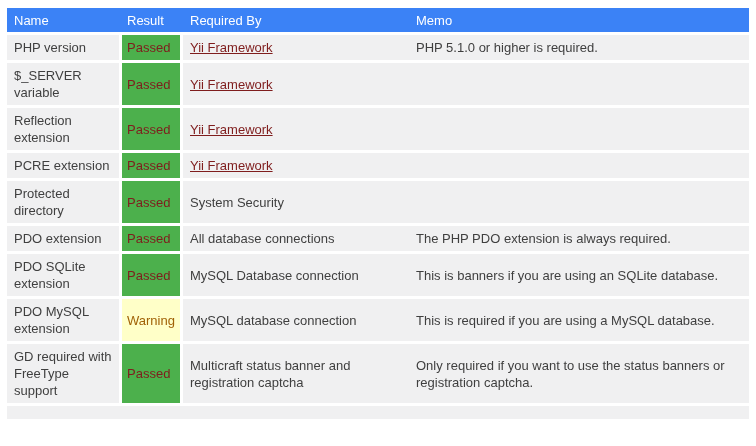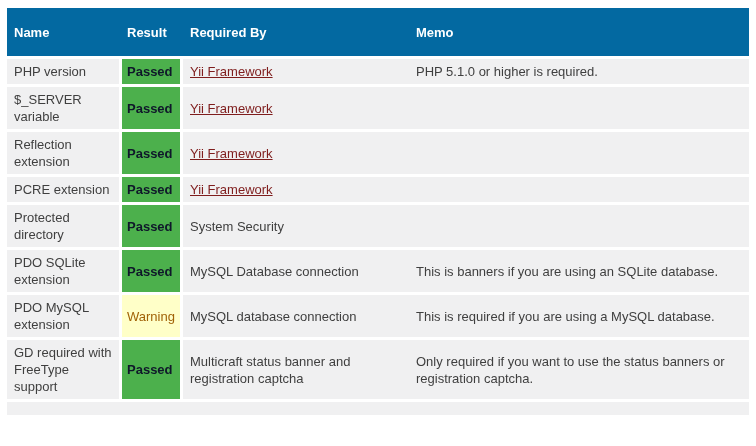--- a/index.html
+++ b/index.html
@@ -25,26 +25,26 @@
     table-layout: fixed;
     font-size: 13px;
     color: #3f3f3f;
   }
   col.c-name   { width: 112px; }
   col.c-result { width: 64px;  }
   col.c-reqby  { width: 226px; }
   col.c-memo   { width: 340px; }
 
   thead th {
-    background: #0369a1;
+    background: #3b82f6;
     color: #ffffff;
-    font-weight: bold;
+    font-weight: normal;
     text-align: left;
     height: 24px;
-    padding: 12px 7px;
+    padding: 0 7px;
     font-size: 13px;
     vertical-align: middle;
     white-space: nowrap;
     overflow: hidden;
   }
   thead th.h-result { padding-left: 8px; }
 
   tbody td {
     background: #f0f0f1;
     padding: 4px 7px;
@@ -54,22 +54,22 @@
     margin-top: 34px;
   }
   tbody td.result {
     border-left: 3px solid #ffffff;
     border-right: 3px solid #ffffff;
     padding: 4px 5px;
     overflow: hidden;
   }
   tbody td.result.passed {
     background: #4cb04c;
-    color: #0f172a;
-    font-weight: bold;
+    color: #7f1d1d;
+    font-weight: normal;
   }
   tbody td.result.warning {
     background: #ffffc8;
     color: #a16207;
     font-weight: normal;
   }
   tbody td a.req-link {
     color: #7f1d1d;
     text-decoration: underline;
     cursor: pointer;
@@ -130,20 +130,26 @@
   </tr>
 
 
   <tr>
     <td class="name">Protected directory</td>
     <td class="result passed">Passed</td>
     <td class="reqby">System Security</td>
     <td class="memo"></td>
   </tr>
 
+  <tr>
+    <td class="name">PDO extension</td>
+    <td class="result passed">Passed</td>
+    <td class="reqby">All database connections</td>
+    <td class="memo">The PHP PDO extension is always required.</td>
+  </tr>
 
   <tr>
     <td class="name">PDO SQLite extension</td>
     <td class="result passed">Passed</td>
     <td class="reqby">MySQL Database connection</td>
     <td class="memo">This is banners if you are using an SQLite database.</td>
   </tr>
 
   <tr>
     <td class="name">PDO MySQL extension</td>

